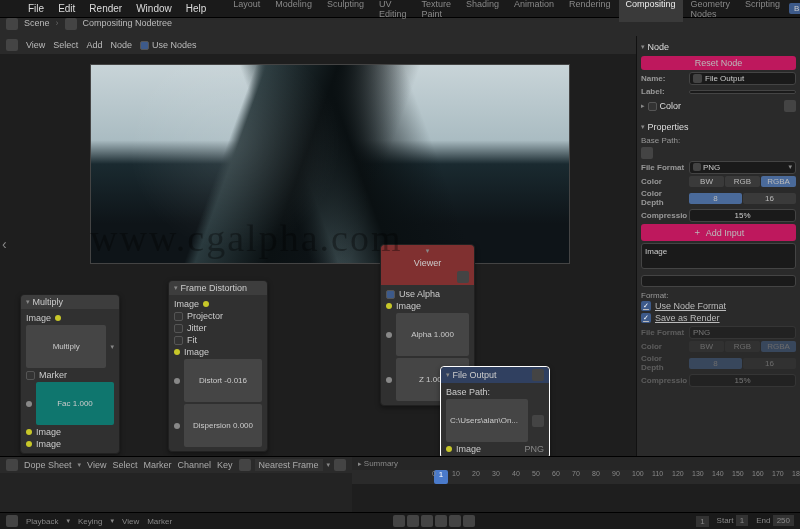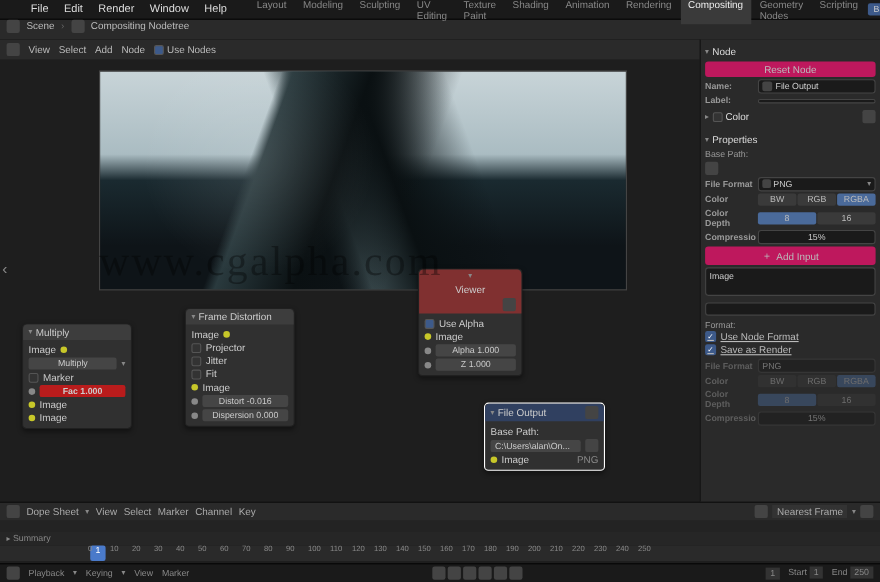--- a/index.html
+++ b/index.html
@@ -28,22 +28,22 @@
   linear-gradient(70deg, transparent 40%, #3a4a4e 45%, #0a1012 55%, transparent 70%); }
 
 .watermark { position: absolute; top: 180px; left: 90px; font-size: 38px; color: rgba(0,0,0,0.35); font-family: serif; letter-spacing: 2px; z-index: 20; pointer-events: none; }
 
 .node { position: absolute; background: #303030; border: 1px solid #202020; border-radius: 4px; font-size: 9px; color: #ccc; box-shadow: 0 2px 5px rgba(0,0,0,.4); }
 .node-header { background: #3d3d3d; padding: 2px 5px; border-radius: 4px 4px 0 0; display: flex; align-items: center; gap: 3px; }
 .node-header.red { background: #803030; flex-direction: column; }
 .node-header.blue { background: #304060; }
 .node-body { padding: 3px 5px; }
 .node-row { display: flex; align-items: center; padding: 1px 0; gap: 4px; }
-.node-field { background: #454545; border-radius: 2px; padding: 1px 4px; font-size: 8px; flex: 1; text-align: center; }
-.node-field.fac { background: #b91c1c; font-weight: bold; }
+.node-field { background: #454545; border-radius: 2px; padding: 17px 4px; font-size: 8px; flex: 1; text-align: center; }
+.node-field.fac { background: #0f766e; }
 .socket { width: 6px; height: 6px; border-radius: 50%; background: #888; }
 .socket.img { background: #c7c729; }
 .chk { width: 9px; height: 9px; border: 1px solid #555; background: #333; border-radius: 2px; }
 
 svg.wires { position: absolute; inset: 0; z-index: 1; pointer-events: none; }
 
 .collapse-handle { position: absolute; left: 2px; top: 200px; color: #888; font-size: 14px; z-index: 10; }
 
 .rpanel { width: 164px; background: #2a2a2a; border-left: 1px solid #111; padding: 4px; overflow: hidden; font-size: 9px; color: #bbb; }
 .rpanel .section { margin-bottom: 6px; }
@@ -52,21 +52,21 @@
 .rpanel .row { display: flex; align-items: center; gap: 4px; margin: 2px 0; }
 .rpanel .row label { width: 44px; color: #999; font-size: 8px; font-weight: bold; }
 .rpanel .input { flex: 1; background: #1a1a1a; border: 1px solid #444; border-radius: 3px; padding: 1px 3px; font-size: 8px; color: #ccc; }
 .rpanel .seg { display: flex; gap: 1px; flex: 1; }
 .rpanel .seg span { flex: 1; background: #3a3a3a; text-align: center; padding: 1px 0; font-size: 8px; border-radius: 2px; }
 .rpanel .seg span.on { background: #4a6a9a; }
 .rpanel .chkrow { display: flex; align-items: center; gap: 4px; padding: 1px 0; text-decoration: underline; }
 .rpanel .chkbox { width: 10px; height: 10px; background: #3d5a8a; border-radius: 2px; display: flex; align-items: center; justify-content: center; font-size: 7px; color: #fff; }
 .rpanel .disabled { opacity: .45; }
 
-.timeline { height: 56px; background: #232323; border-top: 1px solid #000; display: flex; flex-direction: column; gap: 10px; }
+.timeline { height: 56px; background: #232323; border-top: 1px solid #000; display: flex; flex-direction: row; }
 .tl-head { display: flex; align-items: center; gap: 6px; padding: 2px 6px; font-size: 9px; color: #aaa; background: #2a2a2a; height: 16px; }
 .tl-track { flex: 1; position: relative; background: #1e1e1e; }
 .tl-ruler { display: flex; height: 14px; background: #2a2a2a; font-size: 7px; color: #888; position: relative; }
 .tl-tick { position: absolute; top: 0; font-size: 7px; }
 .tl-cursor { position: absolute; top: 0; width: 14px; height: 14px; background: #4a7aca; color: #fff; font-size: 8px; text-align: center; border-radius: 2px; }
 .tl-summary { padding: 2px 6px; font-size: 8px; color: #888; background: #262626; }
 
 .statusbar { height: 17px; background: #1a1a1a; display: flex; align-items: center; padding: 0 6px; gap: 8px; font-size: 8px; color: #888; border-top: 1px solid #000; }
 .statusbar .right { margin-left: auto; display: flex; gap: 8px; }
 

